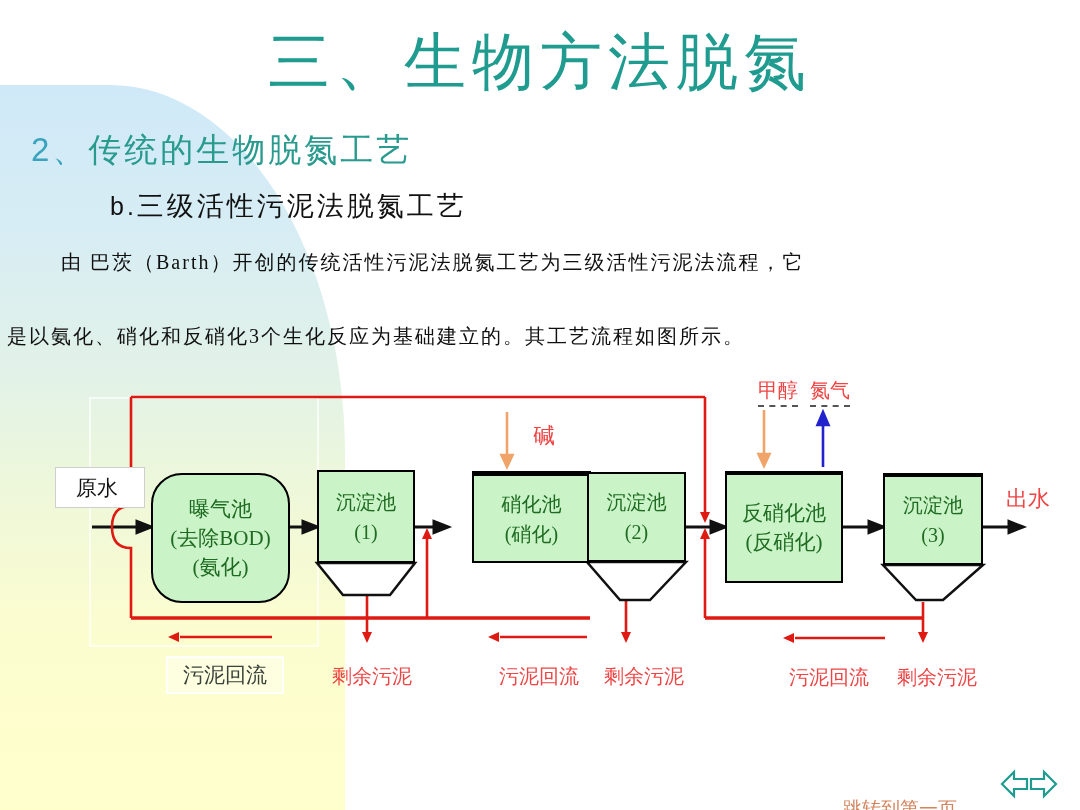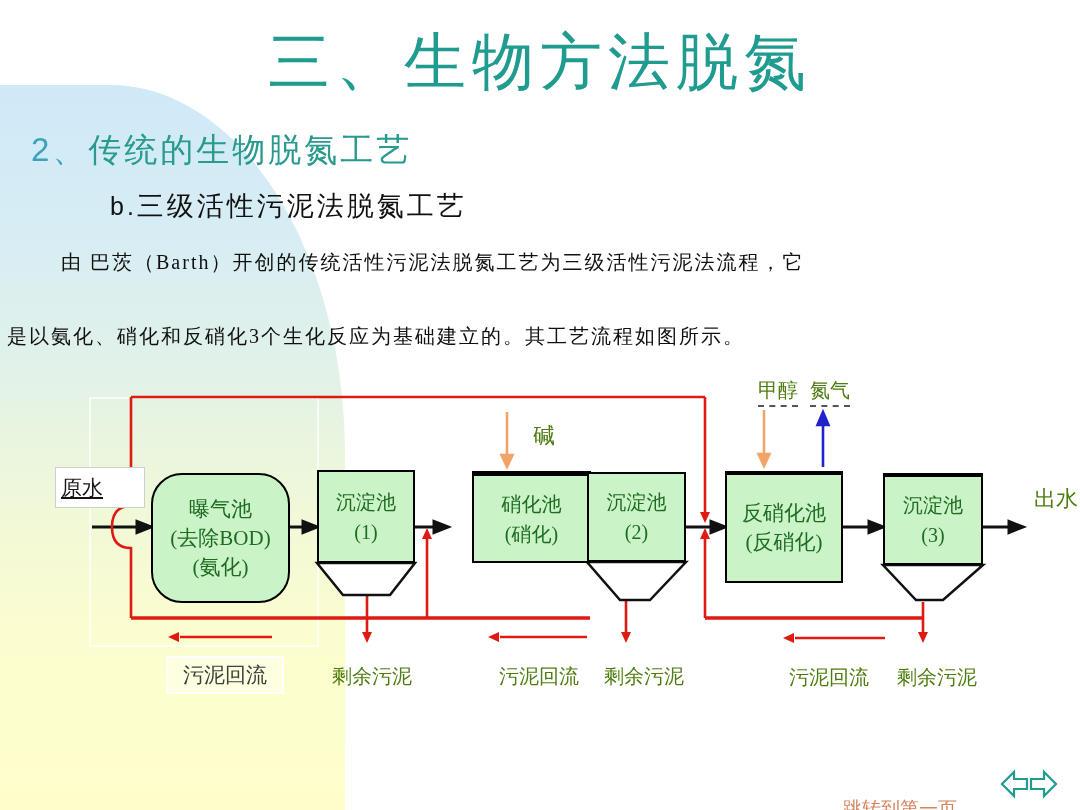--- a/index.html
+++ b/index.html
@@ -30,25 +30,25 @@
   .pbox{
     position:absolute;box-sizing:border-box;background:#cbf3c8;border:2.5px solid #000;
     display:flex;flex-direction:column;align-items:center;justify-content:center;
     color:#1e6b21;text-align:center;z-index:3;
   }
   .pbox .bl{line-height:30px;font-size:20px;white-space:nowrap;}
   .pbox.tall .bl{font-size:21px;line-height:29px;}
   .thicktop{border-top-width:5px;}
   .thicktop4{border-top-width:4px;}
   
-  .dlabel{position:absolute;white-space:nowrap;font-size:20px;color:#4d7c0f;z-index:4;}
+  .dlabel{position:absolute;white-space:nowrap;font-size:20px;color:#ef4444;z-index:4;}
   .influent-box{
     position:absolute;left:55px;top:467px;width:90px;height:41px;box-sizing:border-box;
     background:#ffffff;border:1.5px solid #cfcfcf;display:flex;align-items:center;z-index:2;
-    font-size:21px;color:#141414;padding-left:5px;text-decoration:underline;
+    font-size:21px;color:#141414;padding-left:20px;
   }
   .return-box{
     position:absolute;left:166px;top:656px;width:118px;height:38px;box-sizing:border-box;
     background:rgba(255,255,240,0.55);border:2px solid rgba(255,255,255,0.95);
     display:flex;align-items:center;justify-content:center;font-size:21px;color:#39423a;z-index:4;
   }
   .dashed-u{border-bottom:2px dashed #555;padding-bottom:1px;}
   
   .jump-link{
     position:absolute;left:843px;top:772px;font-size:19px;color:#d4835c;
@@ -156,21 +156,21 @@
   <div class="bl">(反硝化)</div>
 </div>
 <div class="pbox thicktop4" style="left:883px;top:473px;width:100px;height:92px;">
   <div class="bl">沉淀池</div>
   <div class="bl">(3)</div>
 </div>
 
 <div class="influent-box">
     <span>原水</span>
   </div>
-<div class="dlabel" style="left:1034px;top:484px;font-size:22px;">出水</div>
+<div class="dlabel" style="left:1006px;top:484px;font-size:22px;">出水</div>
 <div class="dlabel" style="left:533px;top:421px;font-size:22px;">碱</div>
 <div class="dlabel dashed-u" style="left:758px;top:377px;">甲醇</div>
 <div class="dlabel dashed-u" style="left:810px;top:377px;">氮气</div>
 
 <div class="return-box">
     <span>污泥回流</span>
   </div>
 <div class="dlabel" style="left:332px;top:663px;">剩余污泥</div>
 <div class="dlabel" style="left:499px;top:663px;">污泥回流</div>
 <div class="dlabel" style="left:604px;top:663px;">剩余污泥</div>

